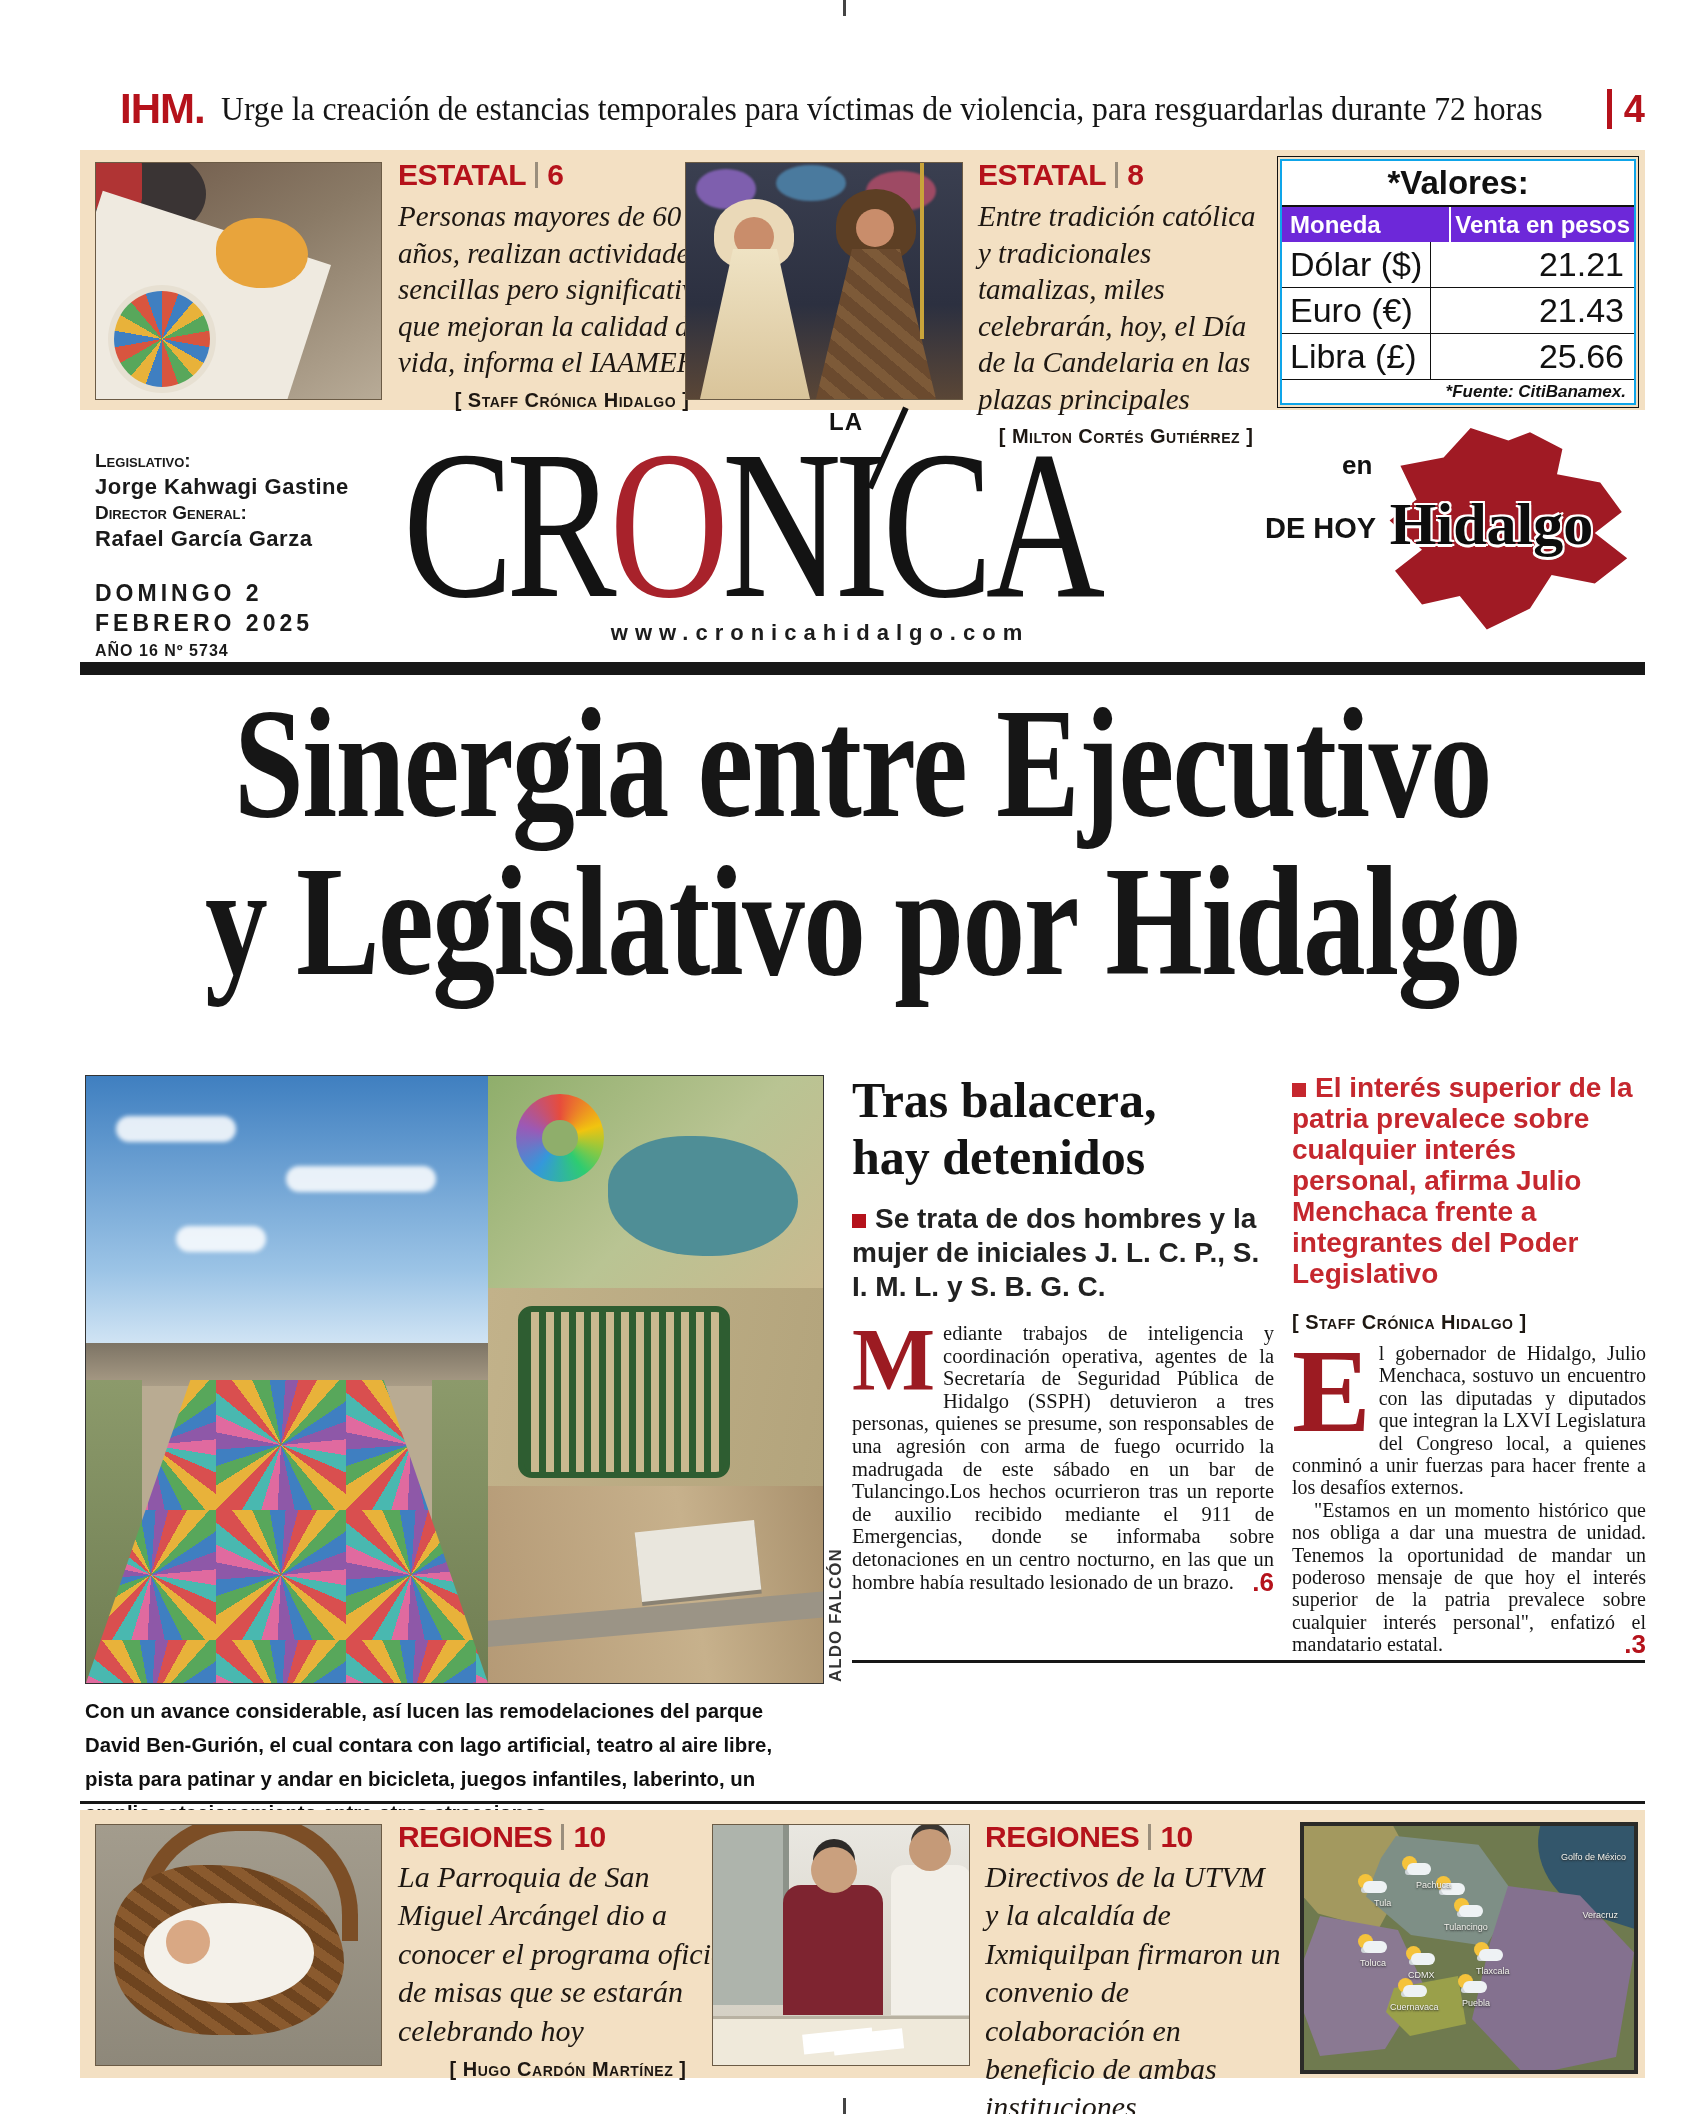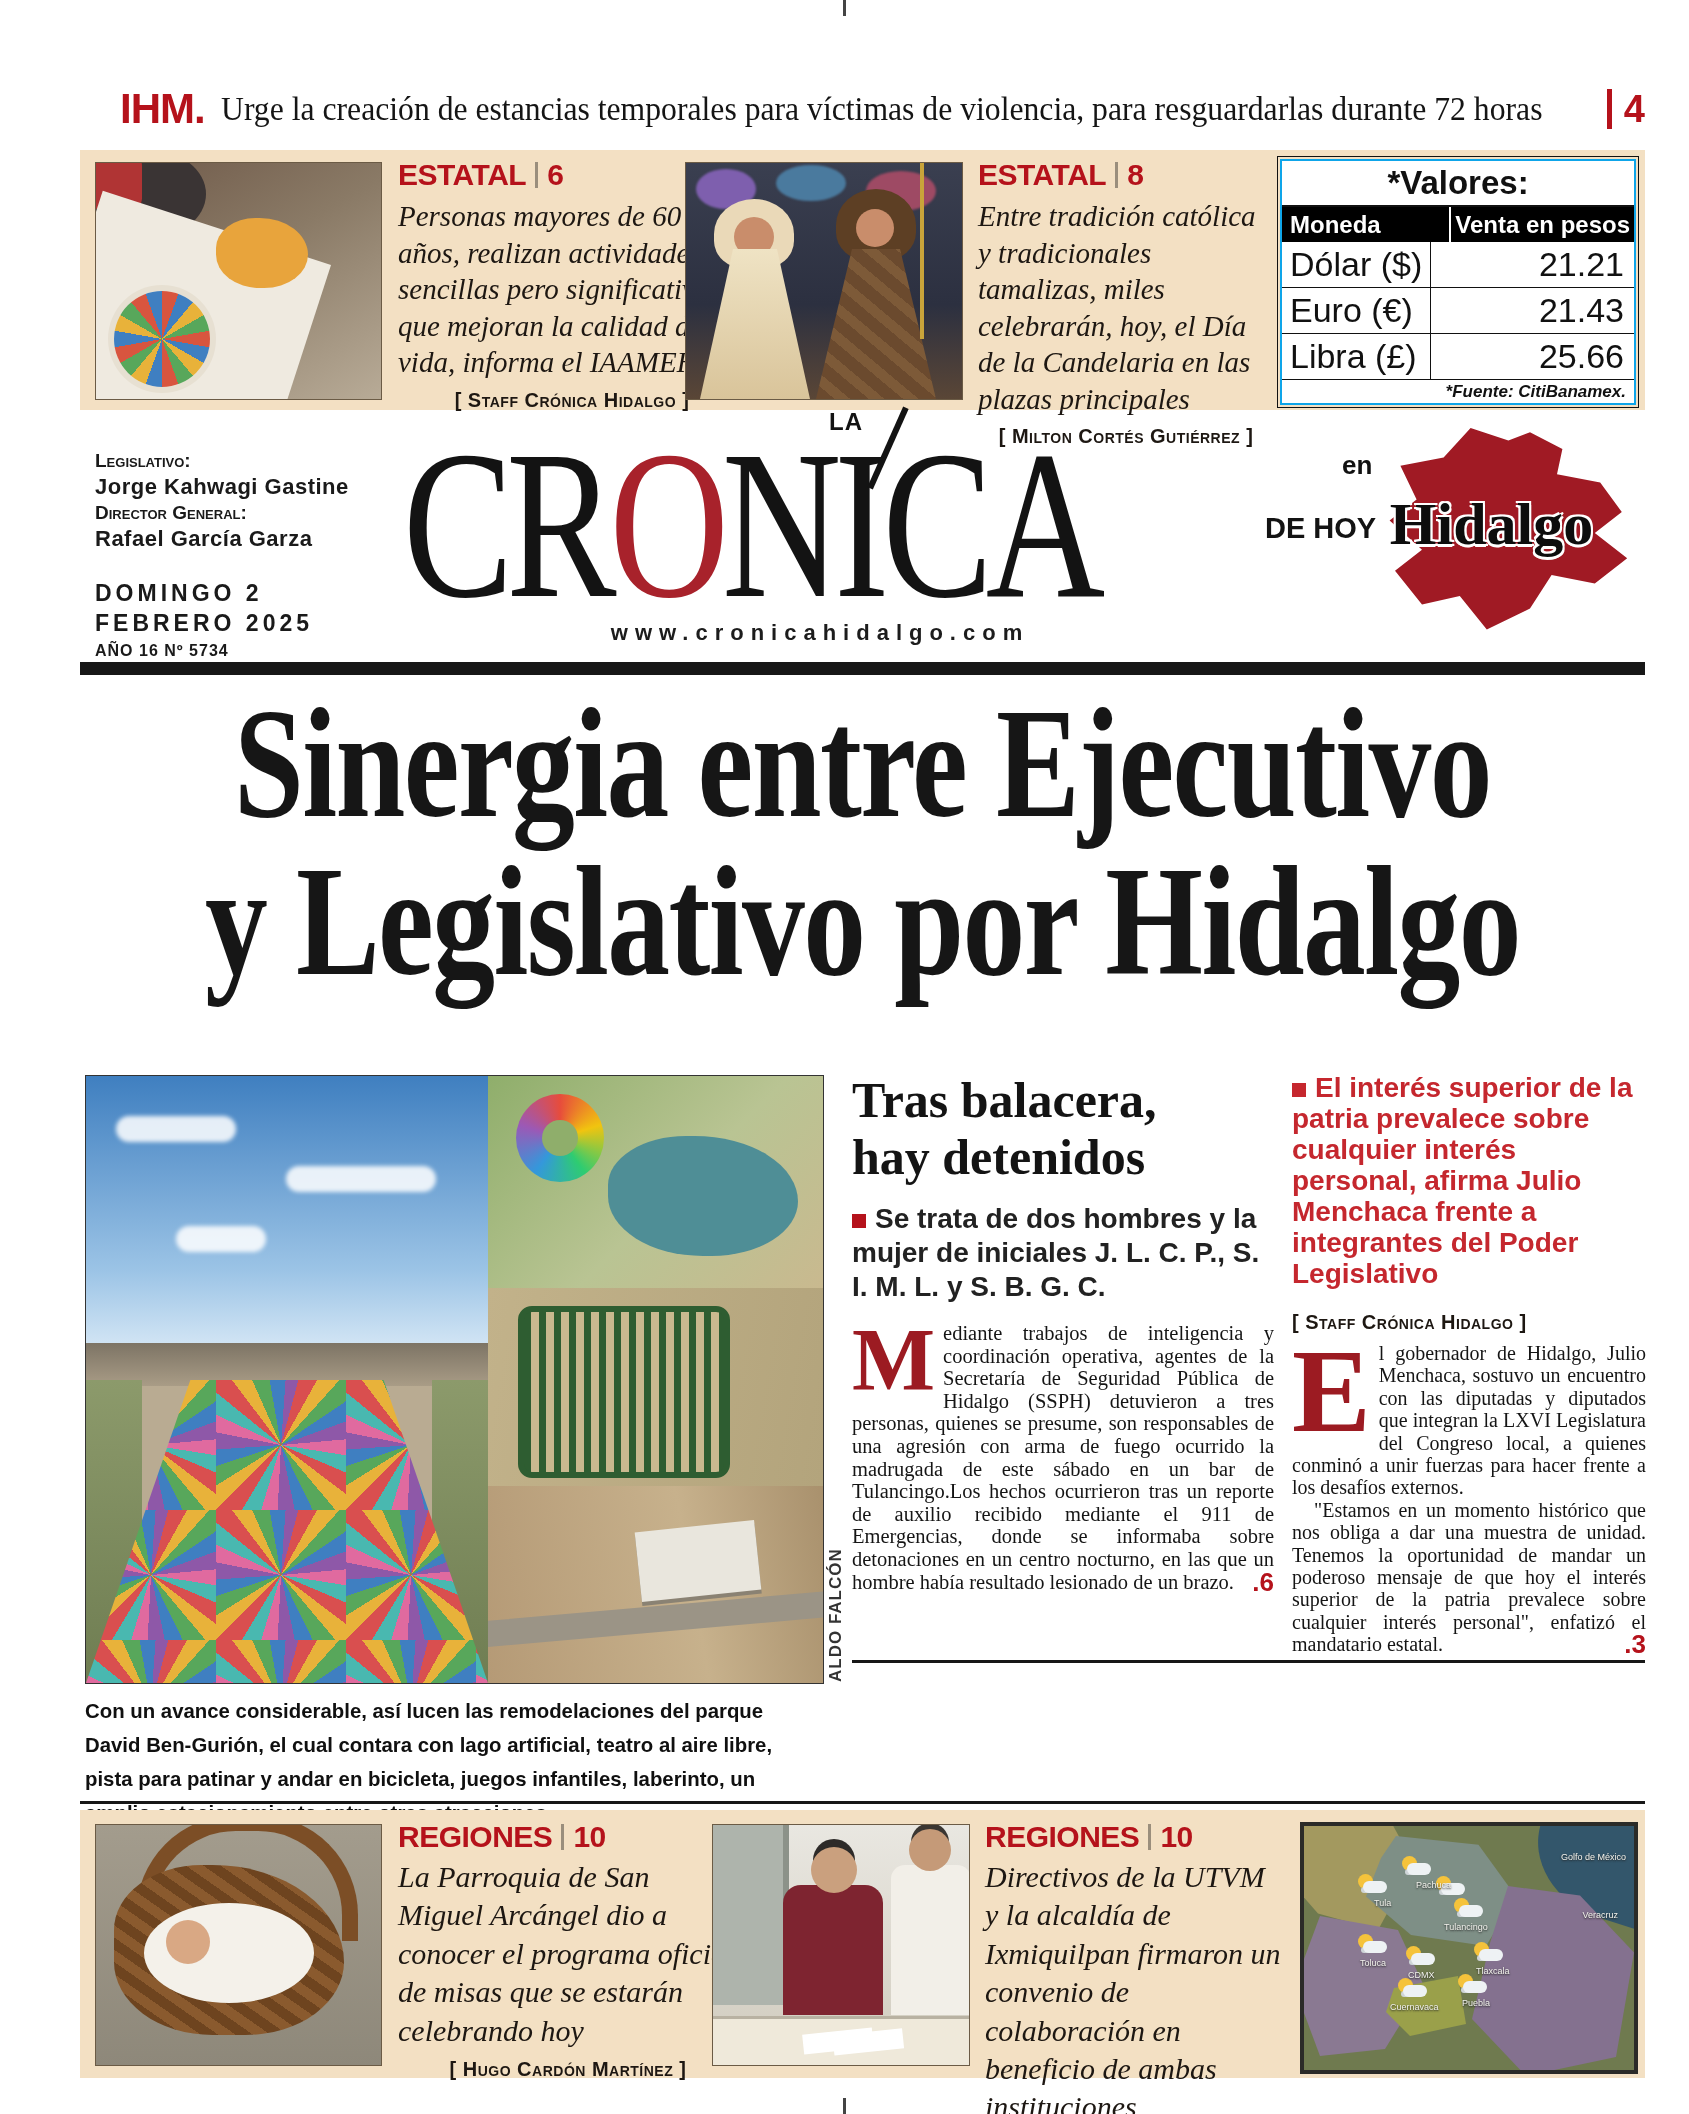--- a/index.html
+++ b/index.html
@@ -27,21 +27,21 @@
 
   .section-row{display:flex;align-items:center;font-family:"Liberation Sans",sans-serif;font-weight:bold;font-size:30px;color:#b5121b;letter-spacing:-0.5px;}
   .section-div{width:3px;height:26px;background:#9a8e7c;margin:0 9px;}
   .summary{font-style:italic;font-size:29px;line-height:1.26;color:#1d1712;margin-top:6px;}
   .byline{font-family:"Liberation Sans",sans-serif;font-weight:bold;font-variant:small-caps;font-size:20px;color:#1d1712;text-align:center;margin-top:8px;letter-spacing:.5px;}
 
   
   .vt{position:absolute;left:1200px;top:9px;width:352px;height:242px;background:#fff;border:2px solid #0ea5e9;outline:1px solid #111;outline-offset:2px;
       font-family:"Liberation Sans",sans-serif;display:flex;flex-direction:column;}
   .vt-title{height:44px;border-bottom:2px solid #111;display:flex;align-items:center;justify-content:center;font-weight:bold;font-size:33px;}
-  .vt-head{height:35px;background:#000000;color:#fff;display:flex;font-weight:bold;font-size:24px;}
+  .vt-head{height:35px;background:#6d28d9;color:#fff;display:flex;font-weight:bold;font-size:24px;}
   .vt-head .c1{width:42%;display:flex;align-items:center;padding-left:8px;}
   .vt-head .c2{width:58%;display:flex;align-items:center;justify-content:center;border-left:2px solid #fff;margin-left:27px;}
   .vt-row{height:45px;display:flex;border-bottom:1px solid #111;font-size:34px;}
   .vt-row .c1{width:42%;display:flex;align-items:center;padding-left:8px;}
   .vt-row .c2{width:58%;display:flex;align-items:center;justify-content:flex-end;padding-right:10px;border-left:1px solid #111;}
   .vt-src{flex:1;display:flex;align-items:center;justify-content:flex-end;padding-right:8px;font-style:italic;font-weight:bold;font-size:17px;}
 
   
   .mast-left{position:absolute;left:95px;top:448px;font-family:"Liberation Sans",sans-serif;color:#1a1a1a;}
   .mast-label{font-variant:small-caps;font-weight:bold;font-size:19px;line-height:25px;}

